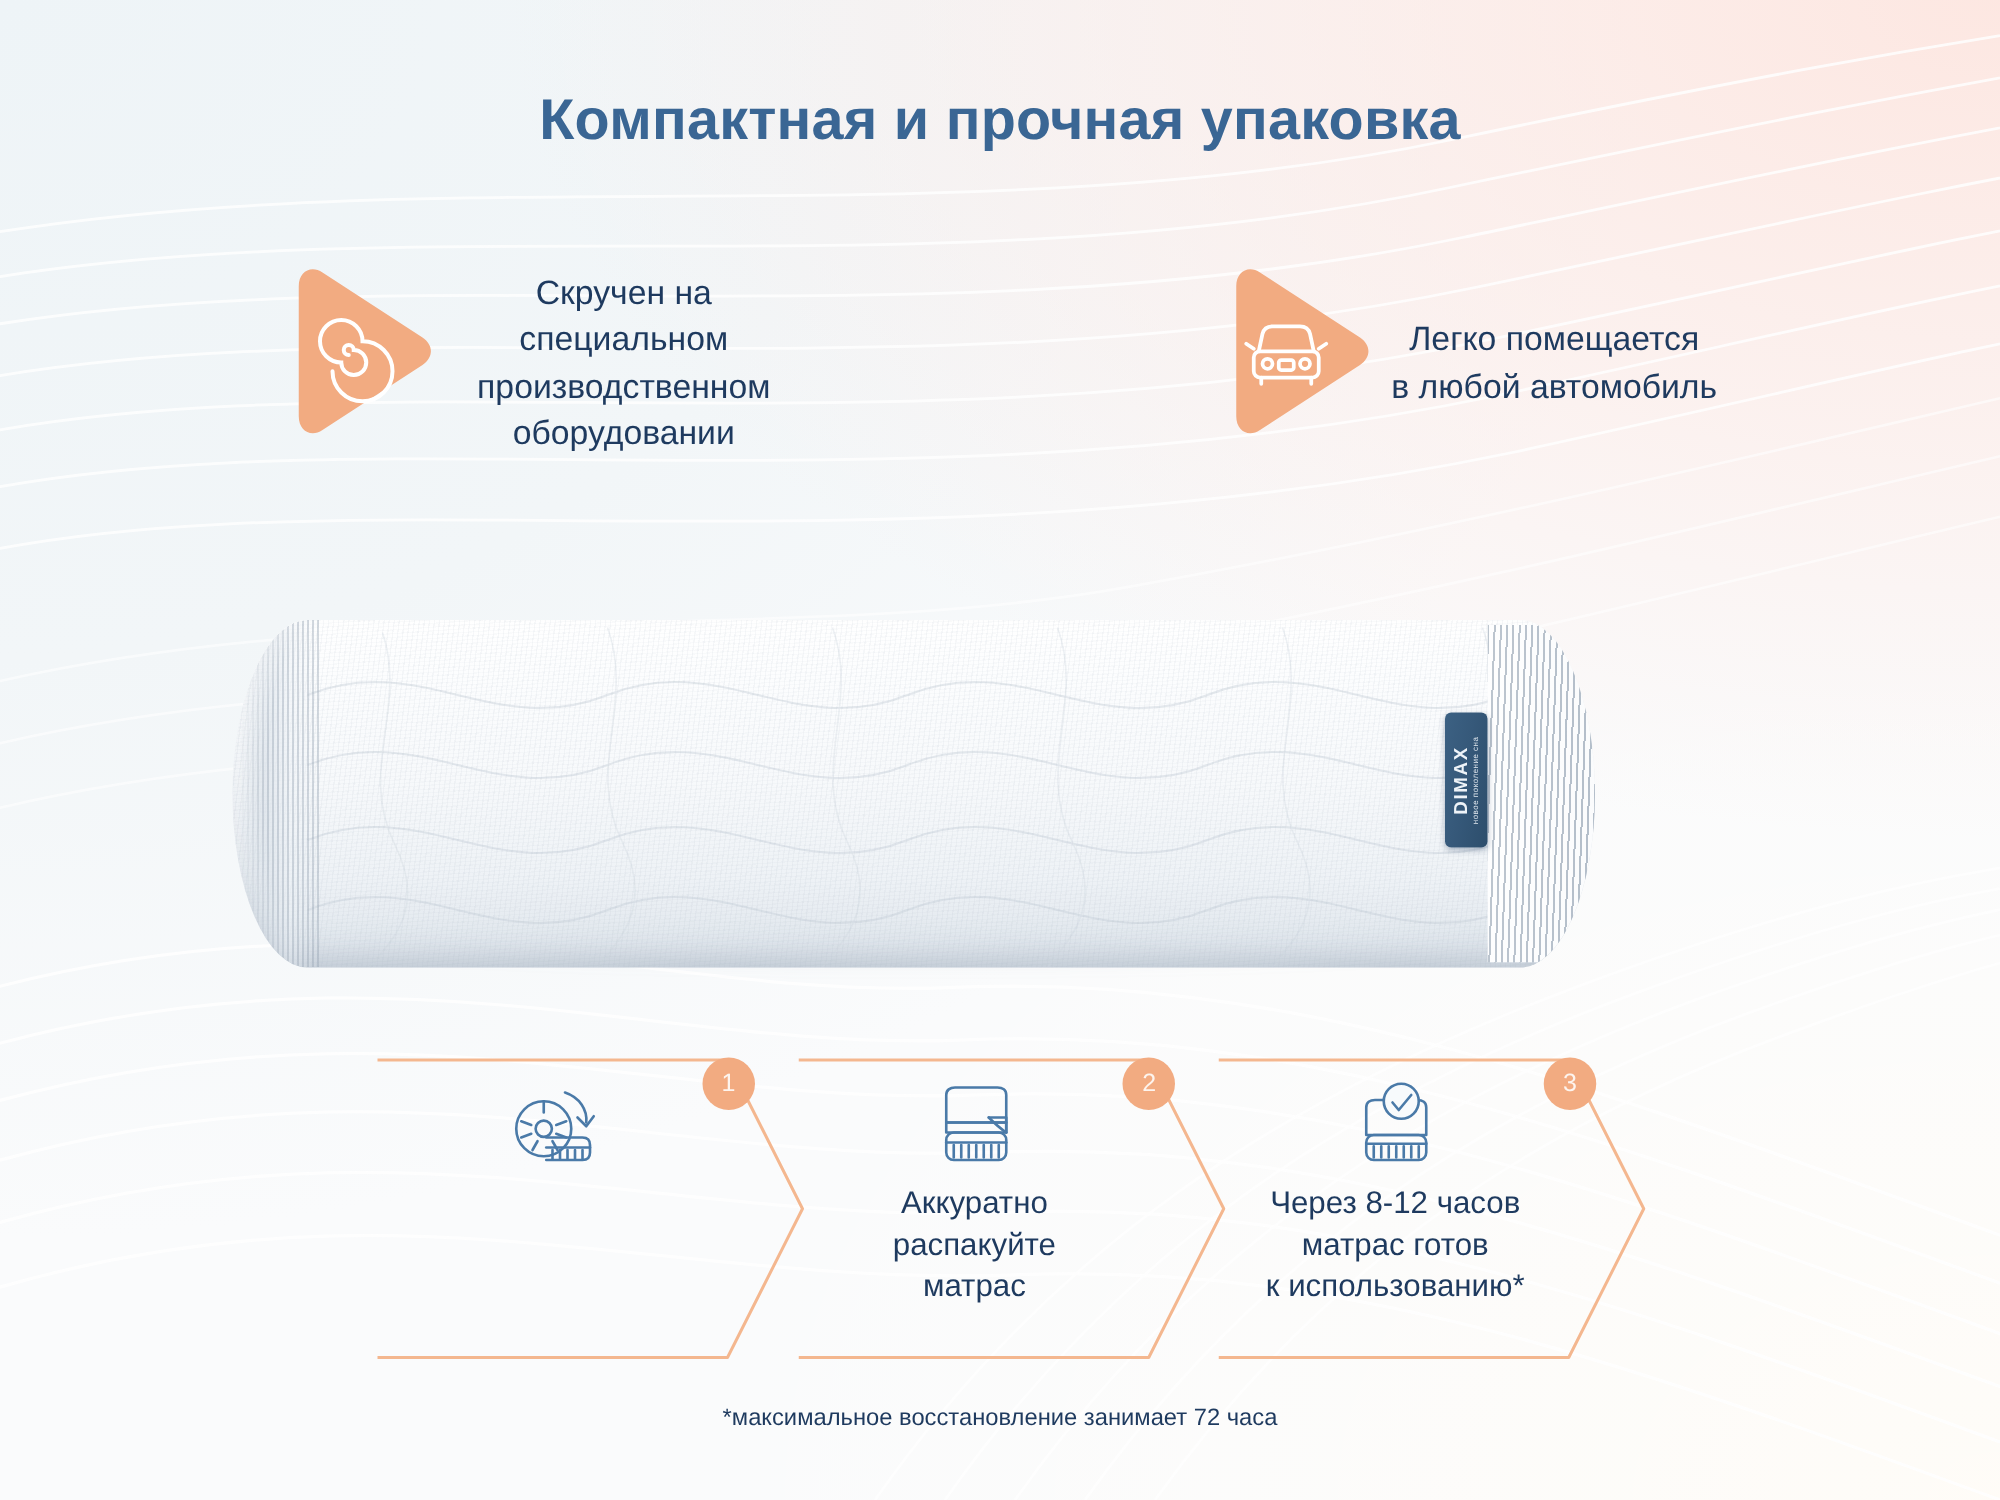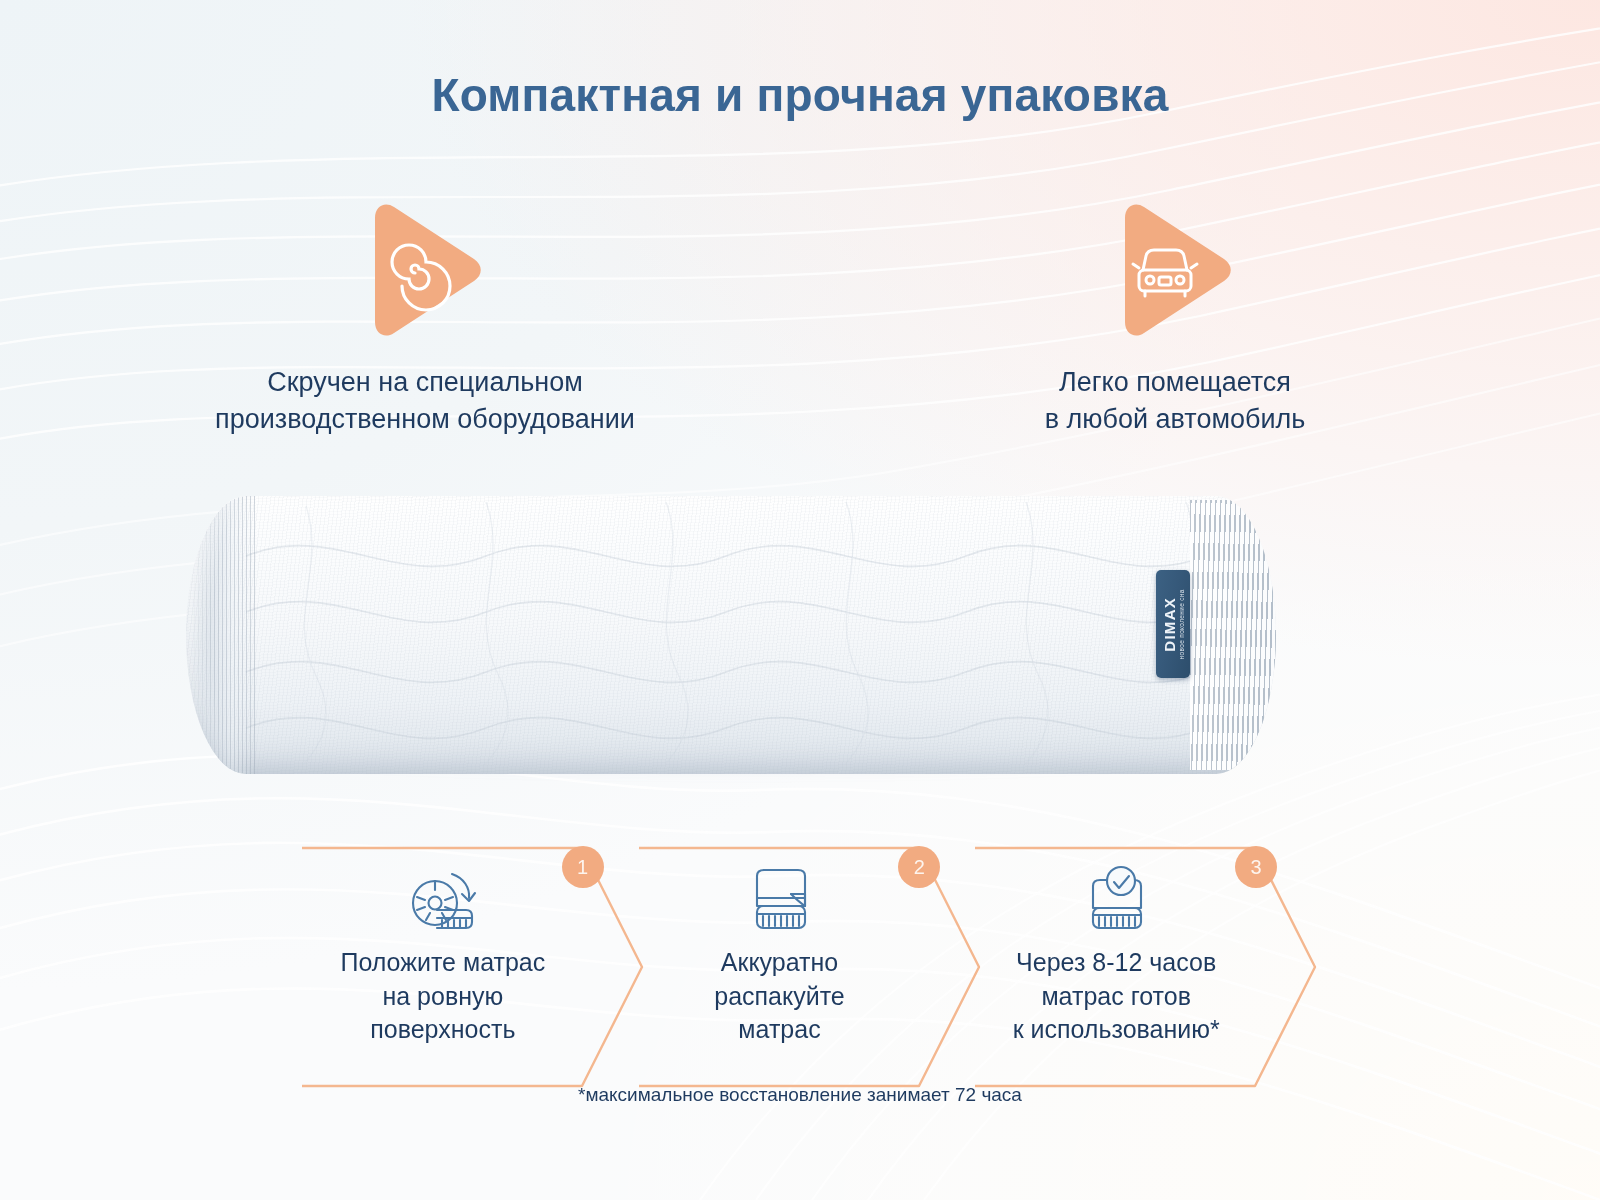--- a/index.html
+++ b/index.html
@@ -53,21 +53,21 @@
     top: 196px;
     left: 0;
     right: 0;
     display: flex;
     justify-content: center;
     gap: 330px;
   }
   .feature {
     width: 420px;
     display: flex;
-    flex-direction: column;
+    flex-direction: row;
     align-items: center;
   }
   .feature-badge {
     width: 148px;
     height: 148px;
     position: relative;
     display: flex;
     align-items: center;
     justify-content: center;
   }
@@ -253,21 +253,21 @@
     line-height: 1.34;
     color: #1e3a5f;
     white-space: pre-line;
   }
 
   
   .footnote {
     position: absolute;
     left: 0;
     right: 0;
-    top: 1084px;
+    top: 1124px;
     text-align: center;
     font-size: 19px;
     color: #1e3a5f;
   }
 </style>
 </head>
 <body>
 
 <div id="stage">
 
@@ -387,23 +387,20 @@
           <circle cx="31" cy="39" r="22"></circle>
           <circle cx="31" cy="39" r="6.5"></circle>
           <path d="M31 17 L31 26 M13 33 L21 36 M13 46 L21 43 M22 56 L26 49 M42 56 L38 49 M49 33 L41 36 M49 46 L41 43"></path>
           <path d="M48 10 C 60 14, 66 24, 65 34"></path>
           <path d="M58 30 L65 37 L71 29"></path>
           <path d="M33 46 L62 46 C 66 46, 68 48, 68 52 L68 58 C 68 62, 66 64, 62 64 L33 64"></path>
           <path d="M33 54 L68 54"></path>
           <path d="M38 56 L38 63 M44 56 L44 63 M50 56 L50 63 M56 56 L56 63 M62 56 L62 63"></path>
         </svg>
       </div>
-      <div class="step-caption">Положите матрас
-на ровную
-поверхность</div>
     </div>
 
     <div class="step">
       <svg class="step-chevron" width="348" height="250" viewBox="0 0 348 250">
         <path d="M6,6 L286,6 L346,125 L286,244 L6,244" fill="none" stroke="#f4b78f" stroke-width="2.4" stroke-linejoin="round"></path>
       </svg>
       <div class="step-badge">2</div>
       <div class="step-icon">
         <svg width="80" height="76" viewBox="0 0 80 76" fill="none" stroke="#4a7aa8" stroke-width="2.1" stroke-linecap="round" stroke-linejoin="round">
           <path d="M16 12 C 16 8, 19 6, 23 6 L 57 6 C 61 6, 64 8, 64 12 L 64 34 L 16 34 Z"></path>

